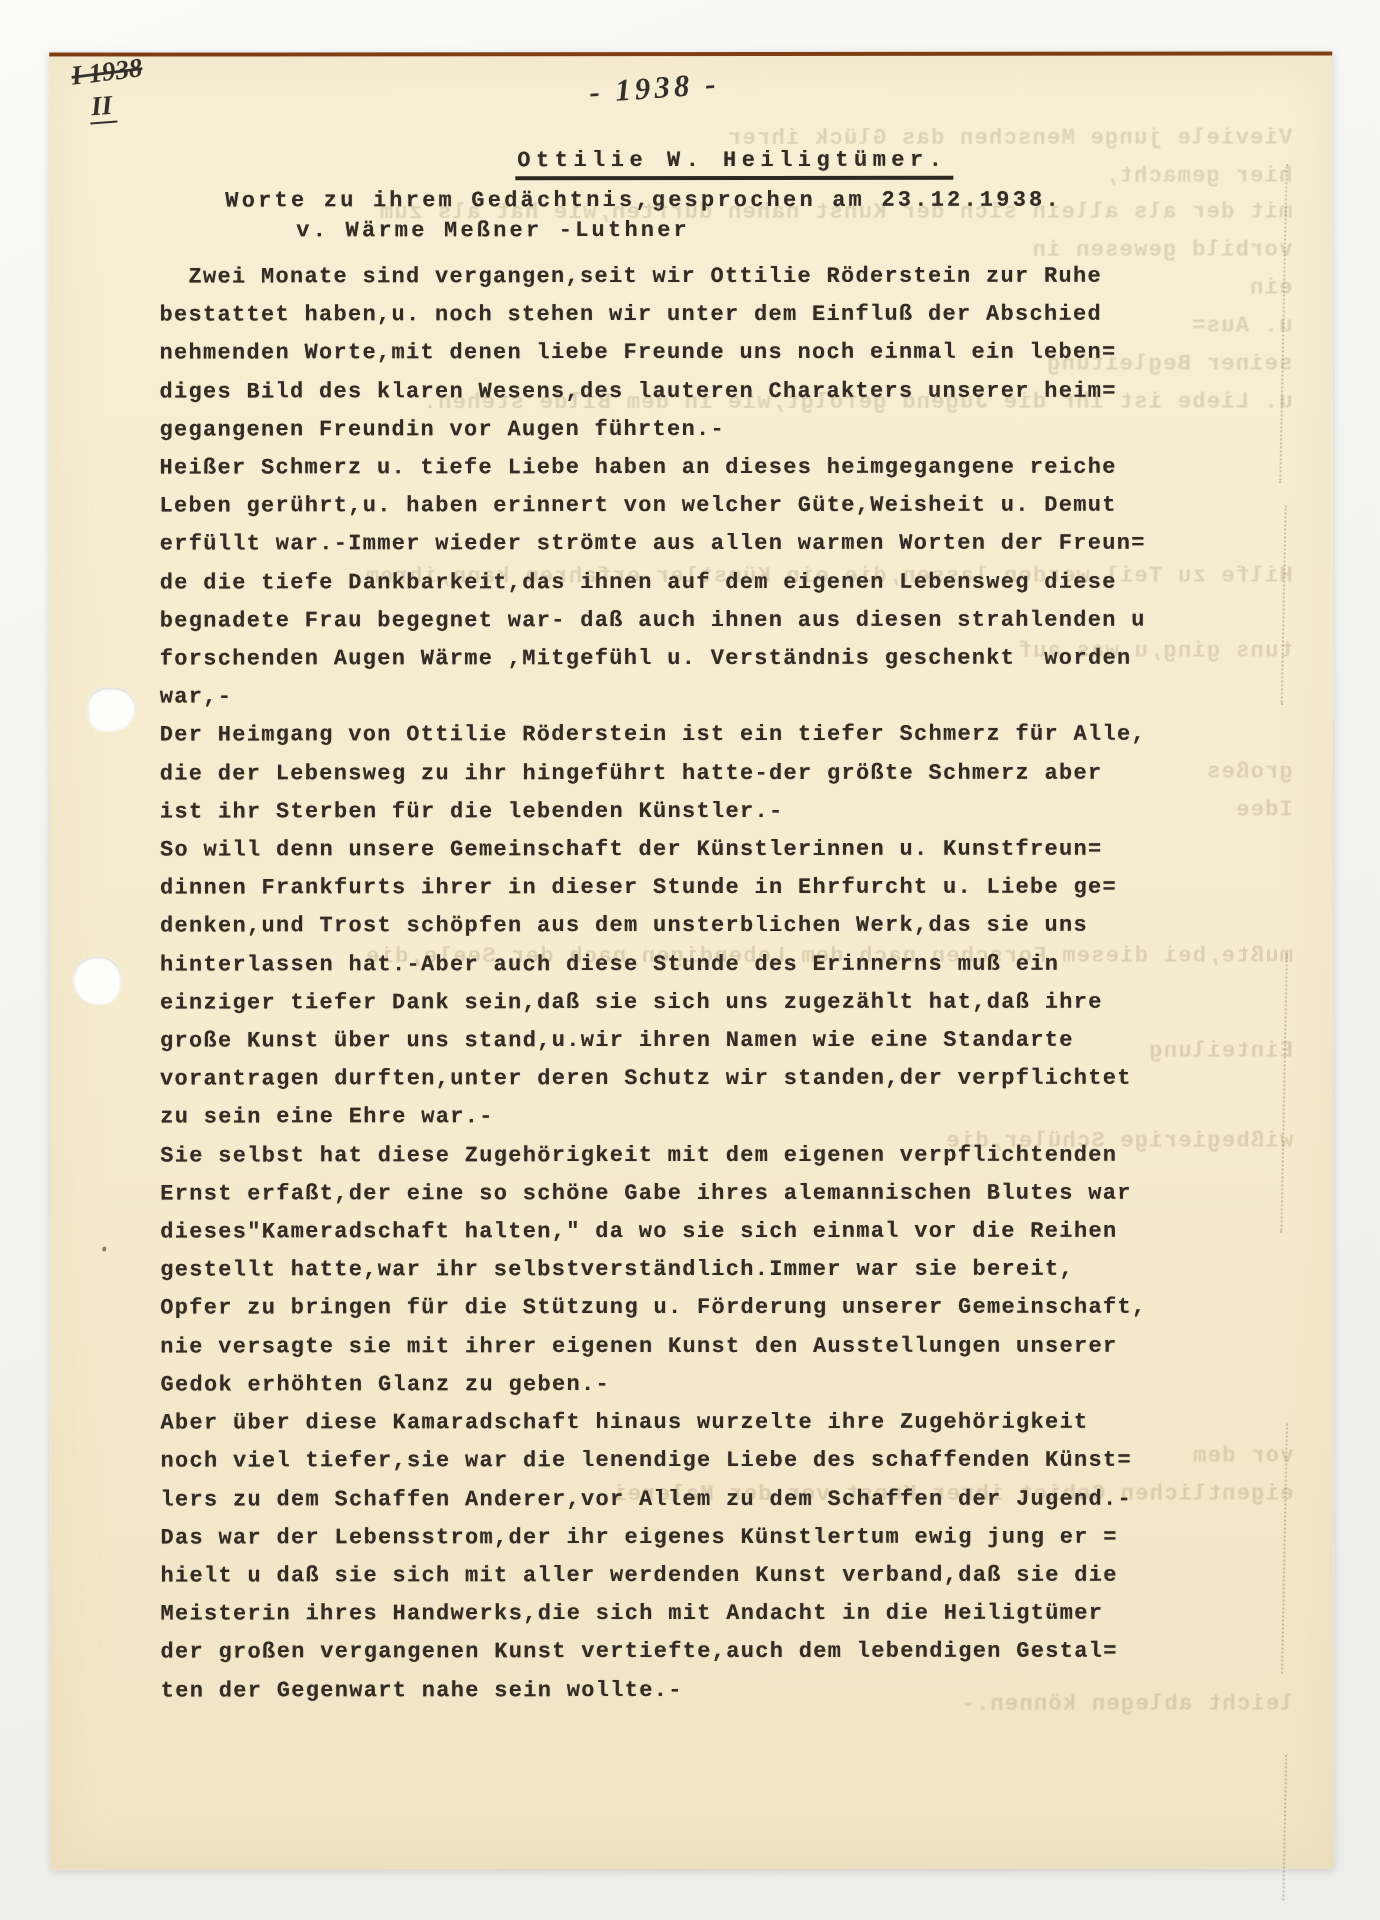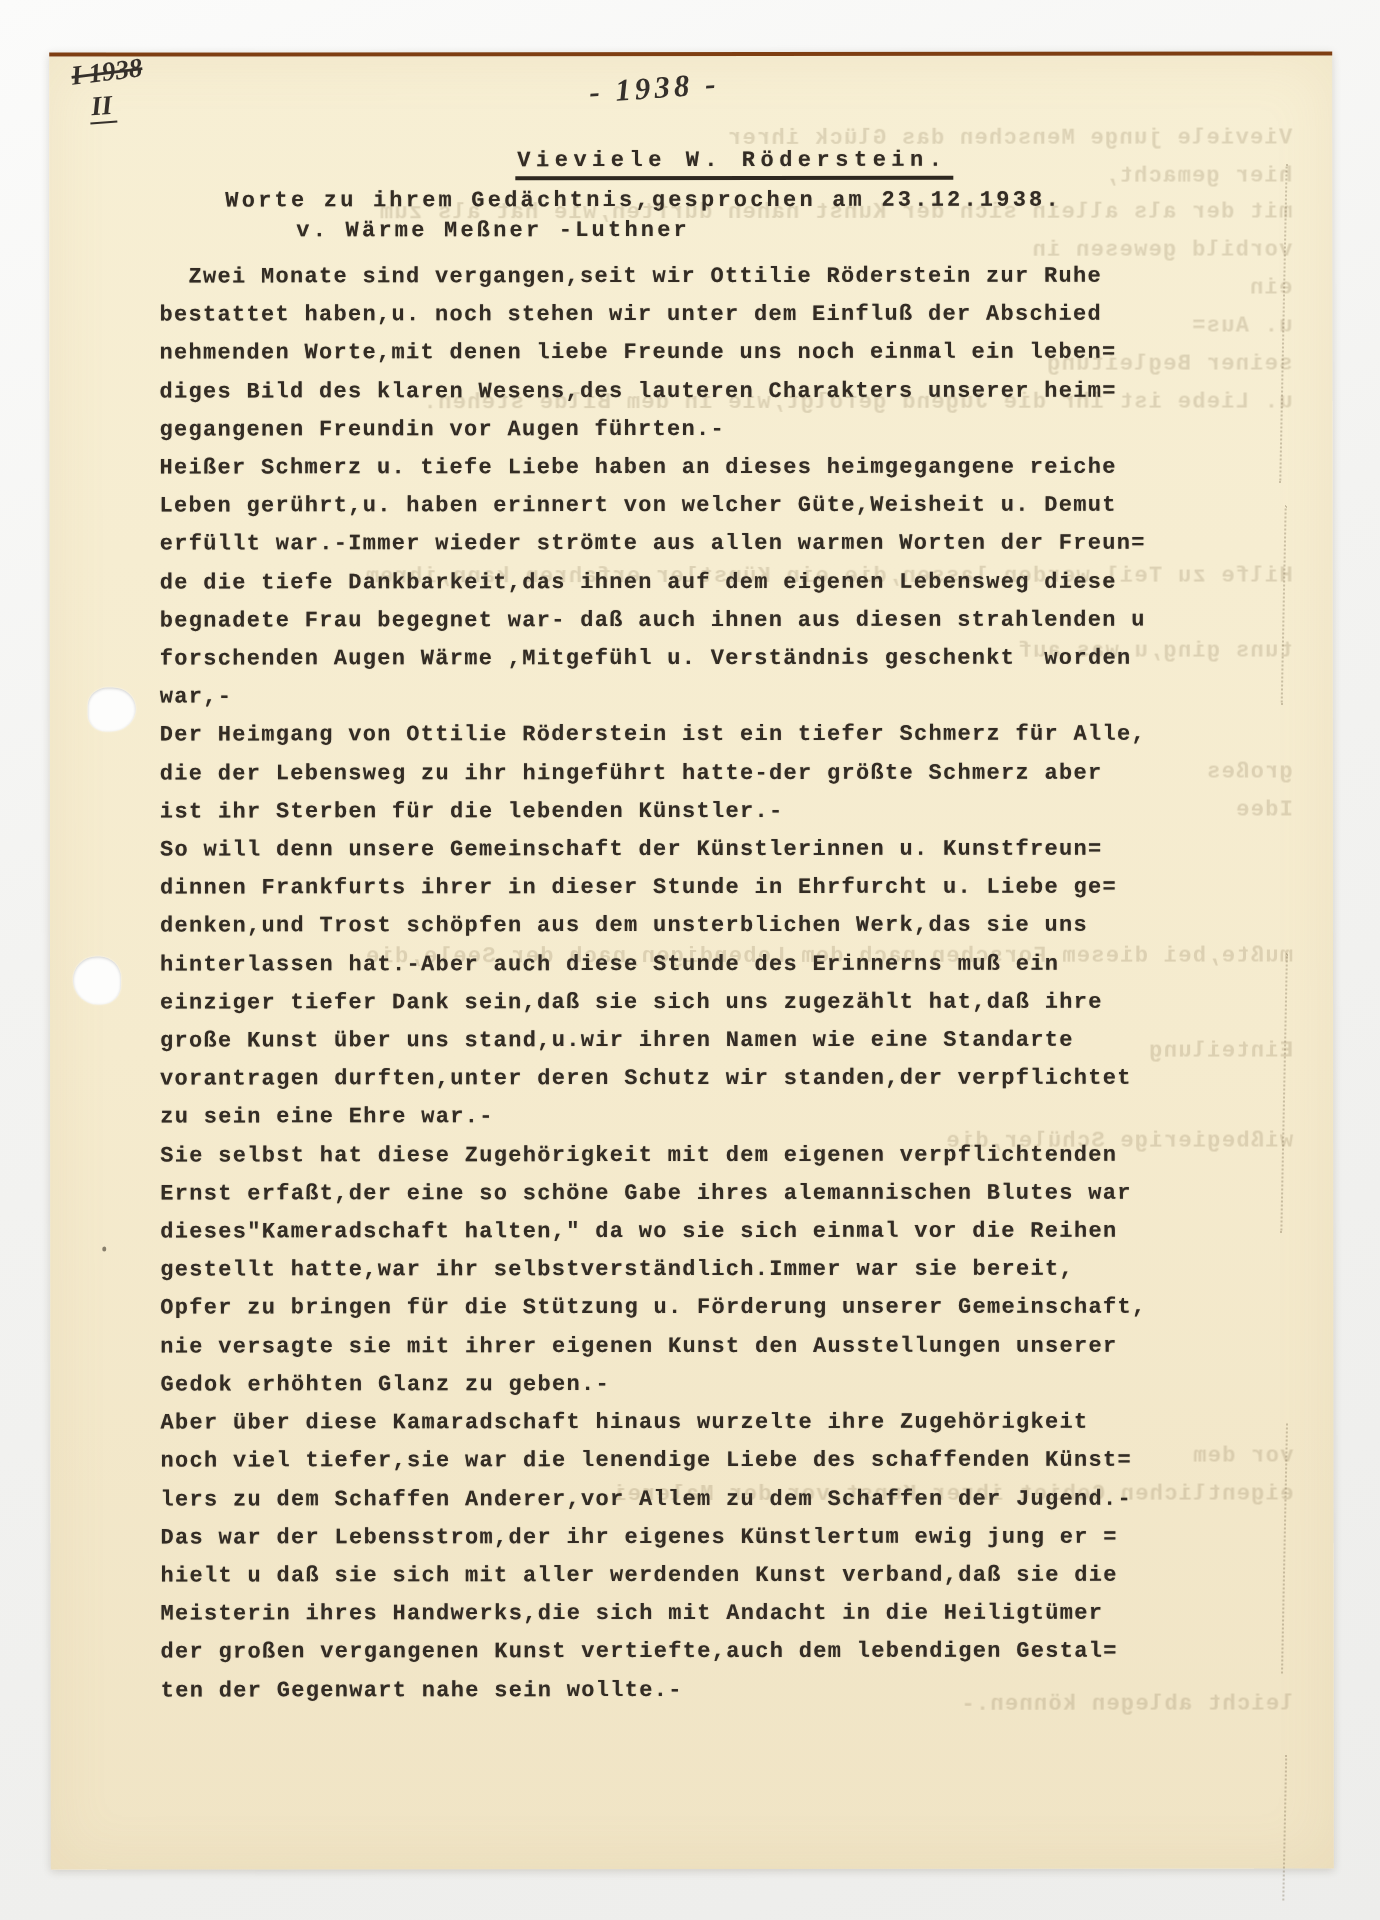--- a/index.html
+++ b/index.html
@@ -86,21 +86,21 @@
       <div class="bleed-line" style="top: 1073px;">wißbegierige Schüler,die</div>
       <div class="bleed-line" style="top: 1388px;">vor dem</div>
       <div class="bleed-line" style="top: 1426px;">eigentlichen Gebiet ihrer Kunst,vor der Malerei</div>
       <div class="bleed-line" style="top: 1636px;">leicht ablegen können.-</div>
     </div>
 
   <div class="hw hw-crossed">I 1938</div>
   <div class="hw hw-numeral">II</div>
   <div class="hw hw-year">- 1938 -</div>
 
-  <div class="tw header-title">Vieviele W. Röderstein.</div>
+  <div class="tw header-title">Ottilie W. Heiligtümer.</div>
   <div class="tw header-sub">Worte zu ihrem Gedächtnis,gesprochen am 23.12.1938.</div>
   <div class="tw header-by">v. Wärme Meßner -Luthner</div>
 
   <div class="tw body-text">  Zwei Monate sind vergangen,seit wir Ottilie Röderstein zur Ruhe
 bestattet haben,u. noch stehen wir unter dem Einfluß der Abschied
 nehmenden Worte,mit denen liebe Freunde uns noch einmal ein leben=
 diges Bild des klaren Wesens,des lauteren Charakters unserer heim=
 gegangenen Freundin vor Augen führten.-
 Heißer Schmerz u. tiefe Liebe haben an dieses heimgegangene reiche
 Leben gerührt,u. haben erinnert von welcher Güte,Weisheit u. Demut

